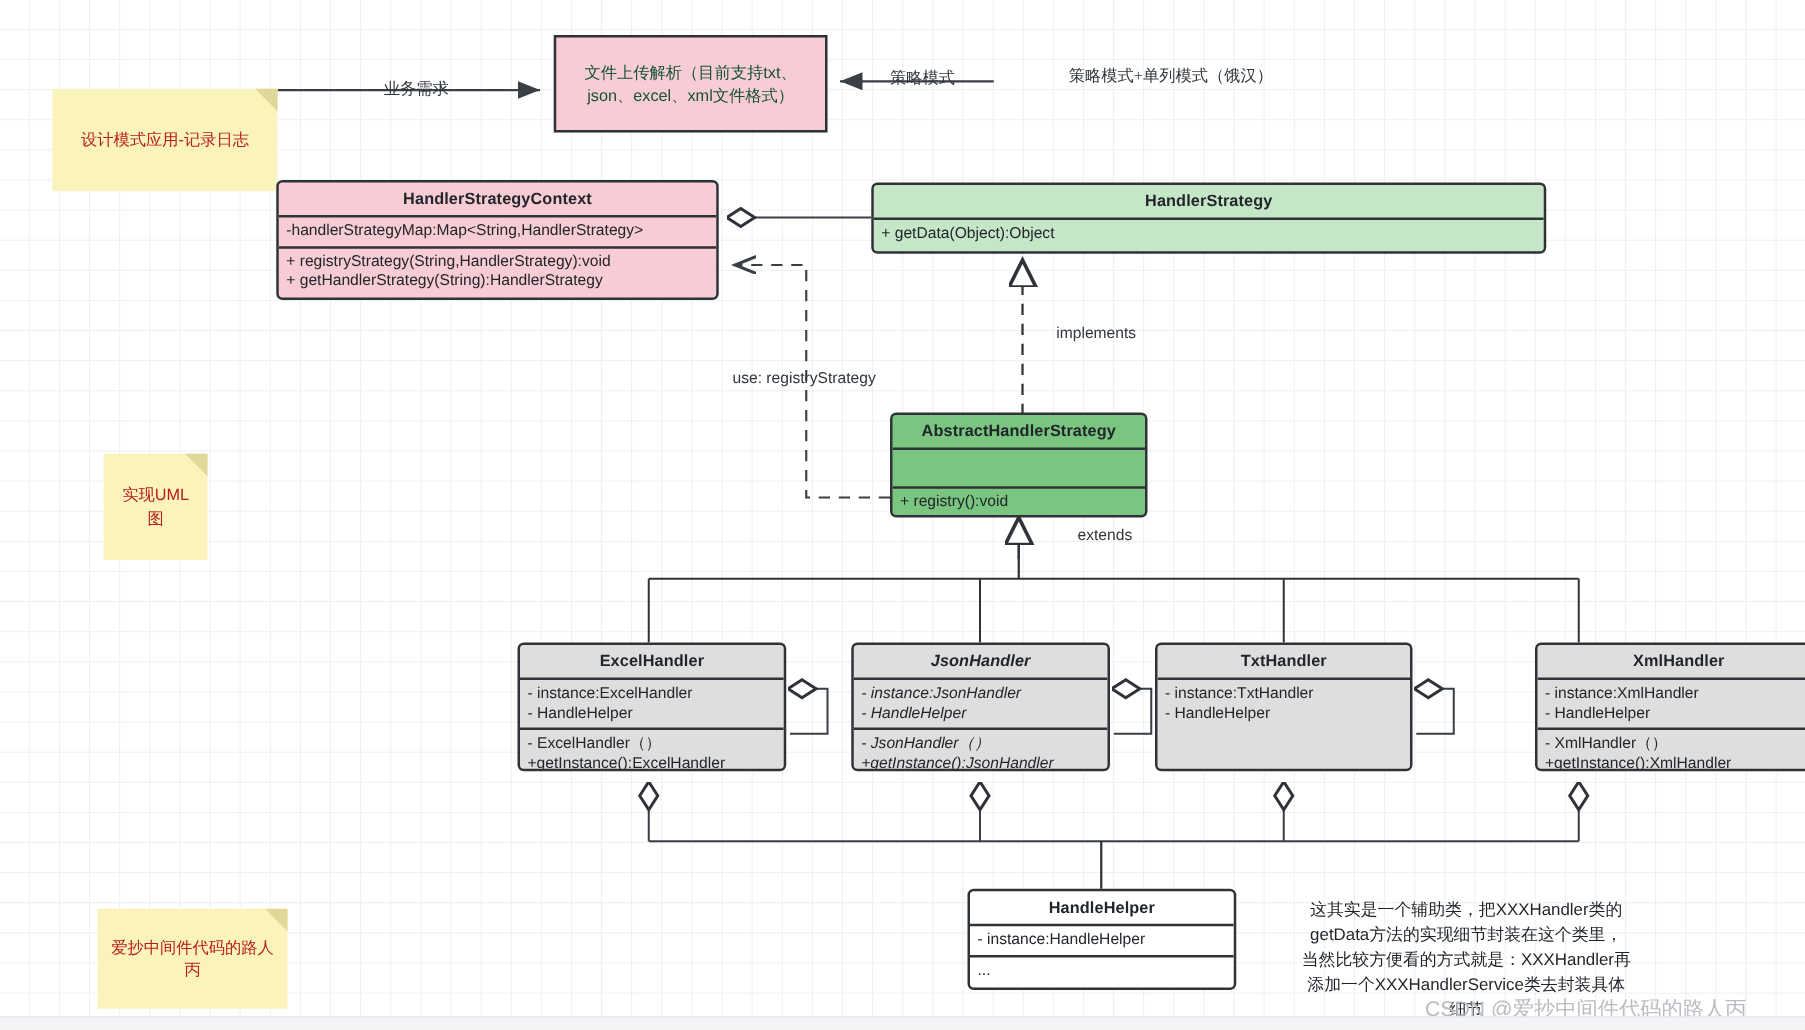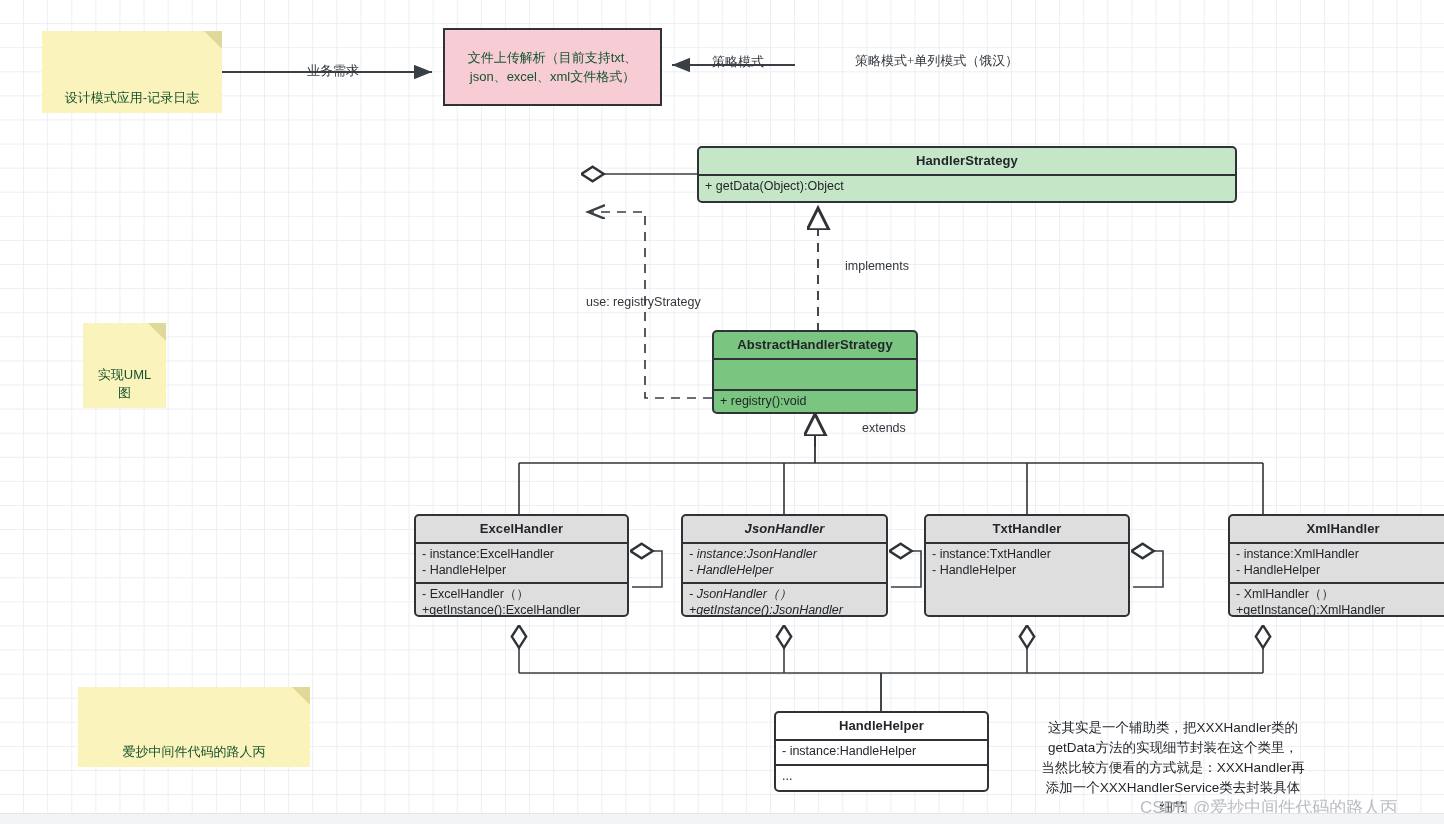--- a/index.html
+++ b/index.html
@@ -37,29 +37,30 @@
     top: 0;
     width: 1444px;
     height: 824px;
     pointer-events: none;
   }
 
   
   .sticky {
     position: absolute;
     background: #fbf3bc;
-    color: #14532d;
+    color: #b91c1c;
     font-size: 13px;
     display: flex;
-    align-items: flex-end;
+    align-items: center;
     justify-content: center;
     text-align: center;
     padding: 6px 10px;
     box-sizing: border-box;
     line-height: 1.4;
+    margin-top: 40px;
   }
   .sticky .fold {
     position: absolute;
     top: 0;
     right: 0;
     width: 0;
     height: 0;
     border-left: 18px solid transparent;
     border-top: 18px solid #e0d899;
   }
@@ -207,36 +208,46 @@
   <div class="sticky" style="left:42px; top:31px; width:180px; height:82px;">
     <span class="fold"></span>
     <span>设计模式应用-记录日志</span>
   </div>
 
   <div class="sticky" style="left:83px; top:323px; width:83px; height:85px; justify-content:flex-start;">
     <span class="fold"></span>
     <span>实现UML图</span>
   </div>
 
-  <div class="sticky" style="left:78px; top:687px; width:232px; height:80px;">
+  <div class="sticky" style="left:78px; top:687px; width:152px; height:80px;">
     <span class="fold"></span>
     <span>爱抄中间件代码的路人丙</span>
   </div>
 
   <div class="procbox" style="left:443px; top:28px; width:219px; height:78px;">
     <span>文件上传解析（目前支持txt、json、excel、xml文件格式）</span>
   </div>
 
   <div class="lbl cn" style="left:307px; top:62px;">业务需求</div>
   <div class="lbl cn" style="left:712px; top:53px;">策略模式</div>
   <div class="lbl cn" style="left:855px; top:52px;font-family:Liberation Serif, serif;">策略模式+单列模式（饿汉）</div>
   <div class="lbl" style="left:586px; top:295px;">use: registryStrategy</div>
   <div class="lbl" style="left:845px; top:259px;">implements</div>
   <div class="lbl" style="left:862px; top:421px;">extends</div>
 
+  <div class="umlbox pinkbox" style="left:221px; top:144px; width:354px; height:96px;">
+    <div class="title">HandlerStrategyContext</div>
+    <div class="sect">
+      <div>-handlerStrategyMap:Map&lt;String,HandlerStrategy&gt;</div>
+    </div>
+    <div class="sect">
+      <div>+ registryStrategy(String,HandlerStrategy):void</div>
+      <div>+ getHandlerStrategy(String):HandlerStrategy</div>
+    </div>
+  </div>
 
   <div class="umlbox greenlight" style="left:697px; top:146px; width:540px; height:57px;">
     <div class="title">HandlerStrategy</div>
     <div class="sect">
       <div>+ getData(Object):Object</div>
     </div>
   </div>
 
   <div class="umlbox greenmid" style="left:712px; top:330px; width:206px; height:84px;">
     <div class="title">AbstractHandlerStrategy</div>

